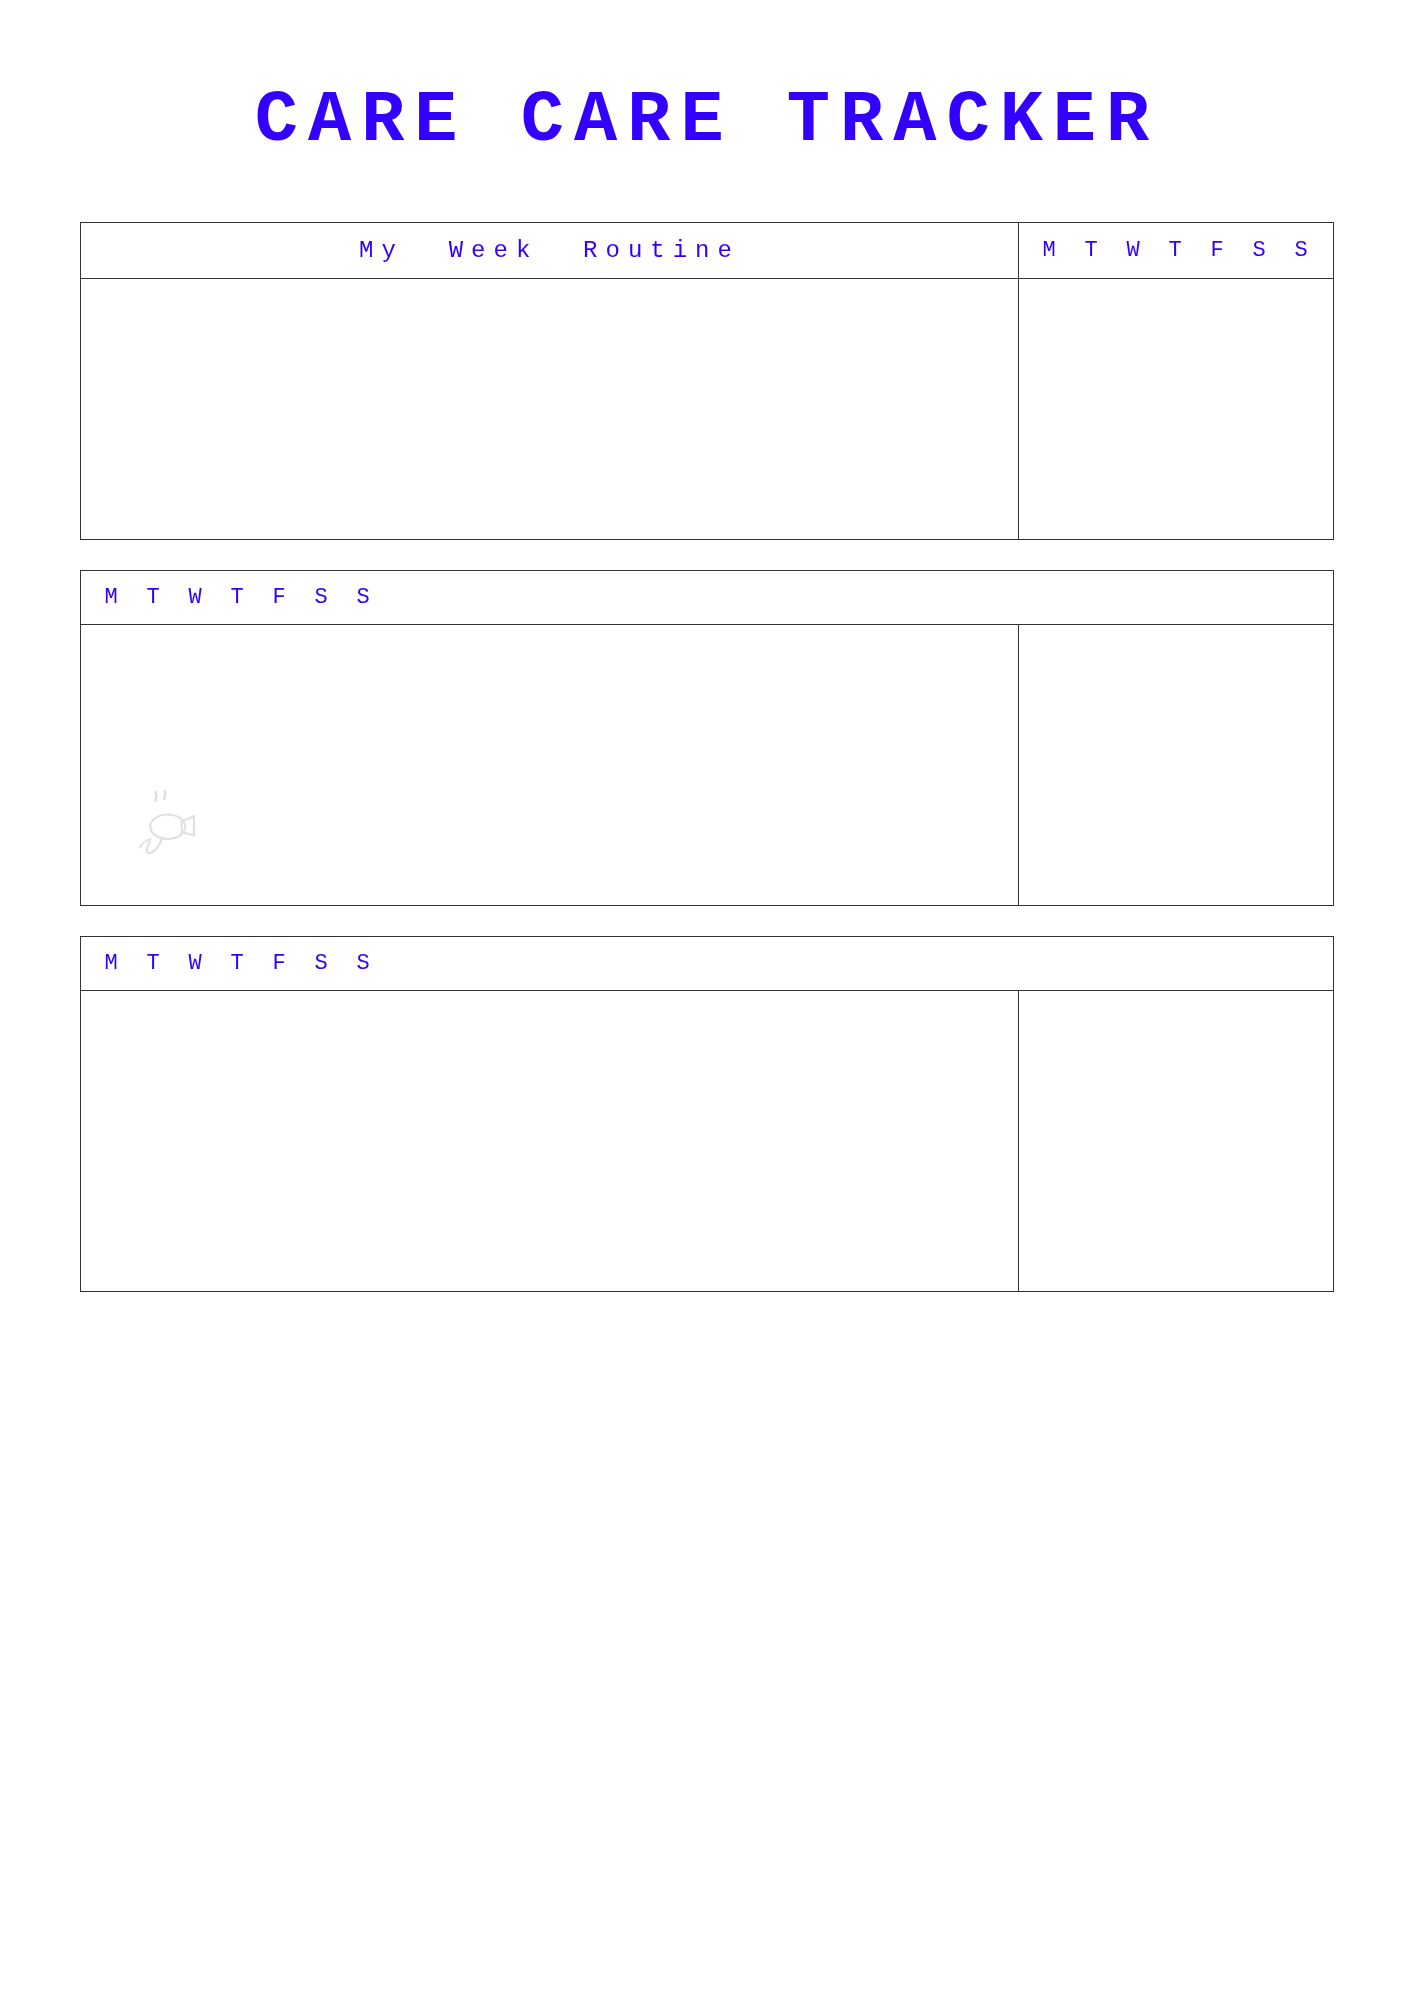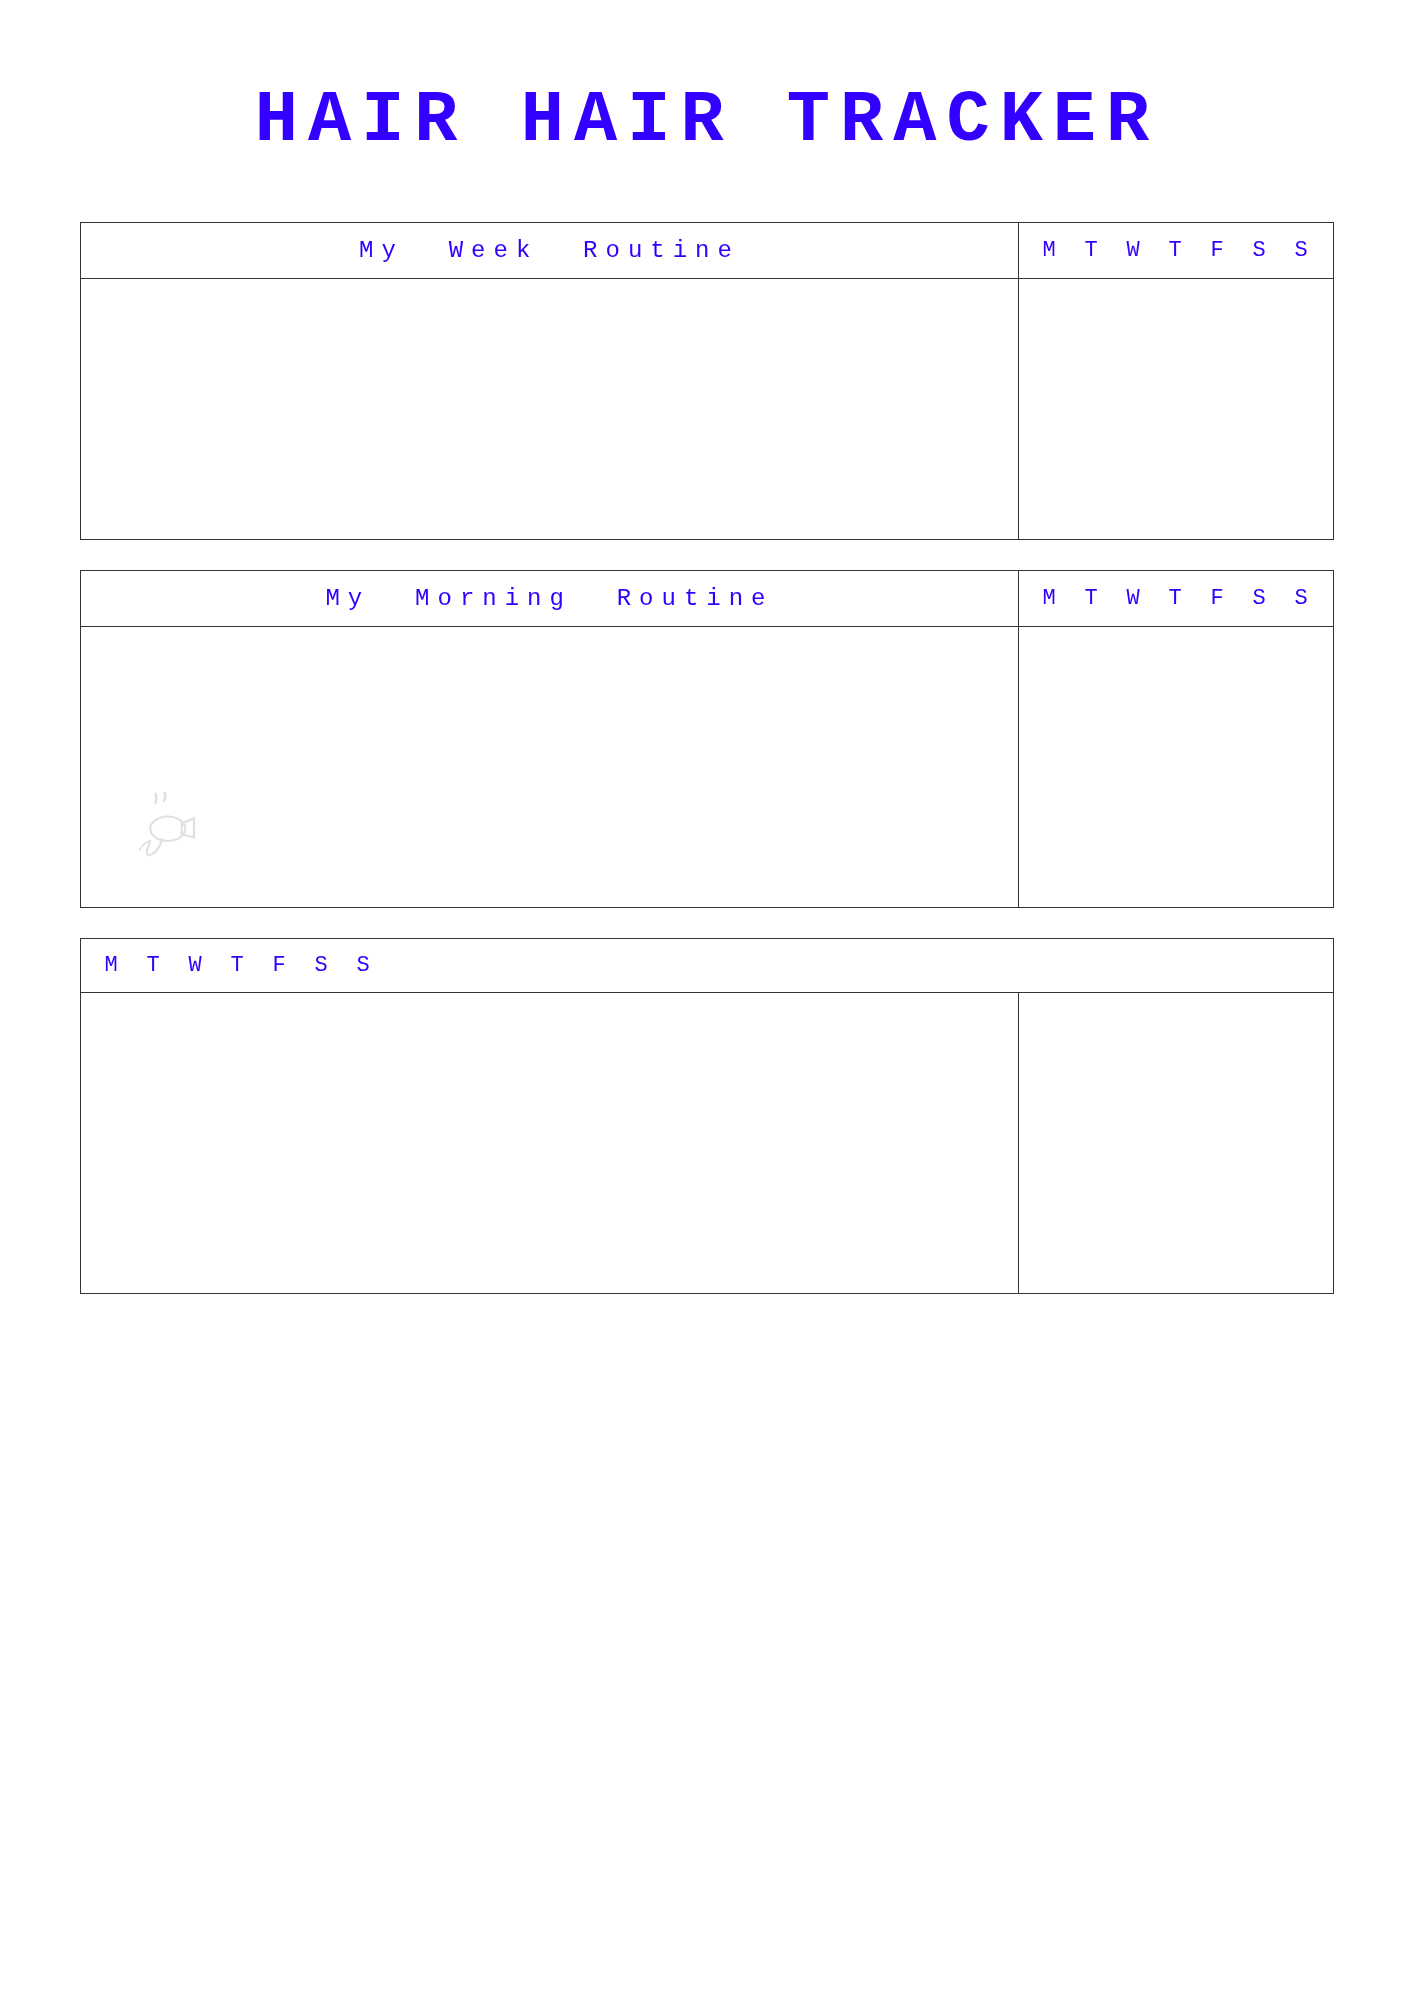--- a/index.html
+++ b/index.html
@@ -169,21 +169,21 @@
 
     .days-side-cell {
       width: 42px;
     }
   </style>
 </head>
 <body>
 
 <div class="page">
 
-  <h1 class="main-title">HAIR HAIR TRACKER</h1>
+  <h1 class="main-title">CARE CARE TRACKER</h1>
 
 
   <div class="section-block">
     <div class="section-header">
       <div class="section-title">My &nbsp;Week &nbsp;Routine</div>
       <div class="day-headers">
         <span class="day-label">M</span>
         <span class="day-label">T</span>
         <span class="day-label">W</span>
         <span class="day-label">T</span>
@@ -201,21 +201,20 @@
         <div class="days-side-cell"></div>
         <div class="days-side-cell"></div>
         <div class="days-side-cell"></div>
         <div class="days-side-cell"></div>
       </div>
     </div>
   </div>
 
   <div class="section-block">
     <div class="section-header">
-      <div class="section-title">My &nbsp;Morning &nbsp;Routine</div>
       <div class="day-headers">
         <span class="day-label">M</span>
         <span class="day-label">T</span>
         <span class="day-label">W</span>
         <span class="day-label">T</span>
         <span class="day-label">F</span>
         <span class="day-label">S</span>
         <span class="day-label">S</span>
       </div>
     </div>

